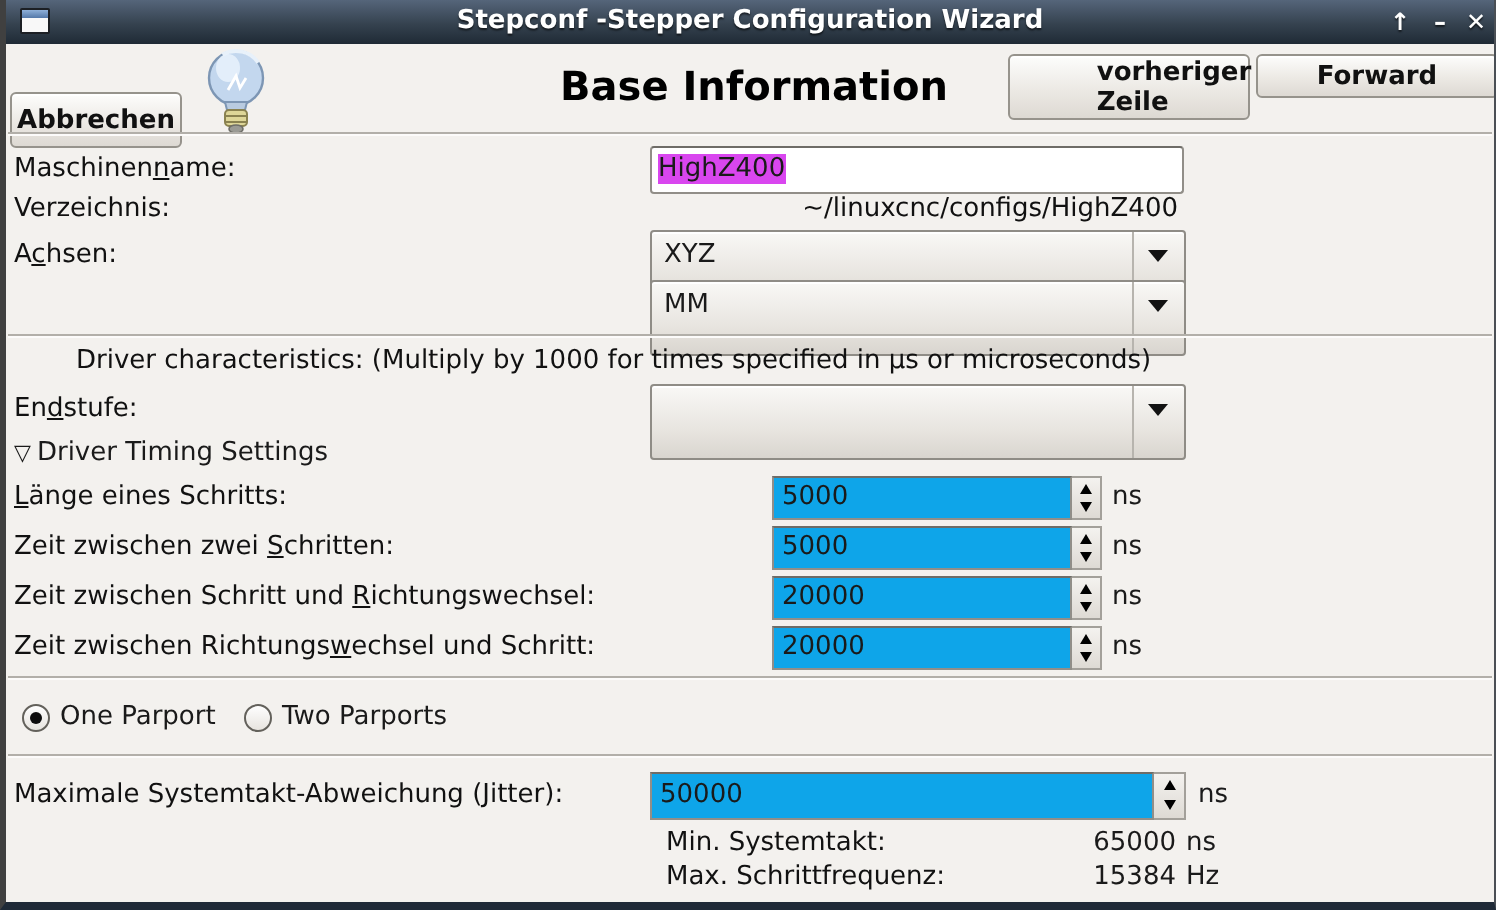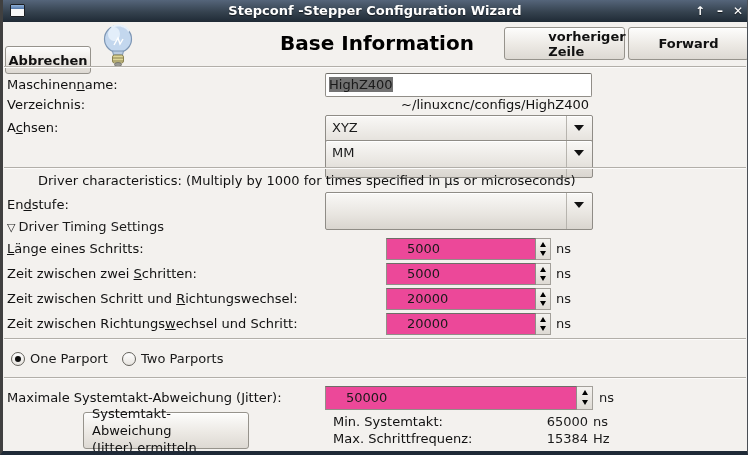--- a/index.html
+++ b/index.html
@@ -55,40 +55,40 @@
   .hsep { position:absolute; left:1px; right:1px; height:1px; background:#b2afa9; box-shadow:0 1px 0 #fcfbfa; }
   
   .lbl { position:absolute; left:4px; white-space:nowrap; color:#111; }
   .mn { text-decoration:underline; }
   
   .entry {
     position:absolute; background:#fff;
     border:1px solid #918e88; border-top-color:#6e6c67; border-radius:2px;
     padding:0 3px; line-height:22px;
   }
-  .sel-text { background:#737373; }
+  .sel-text { background:#d946ef; }
   
   .combo {
     position:absolute; height:38px;
     background:linear-gradient(180deg,#f9f8f6 0%,#e8e5e0 60%,#d9d5cf 100%);
     border:1px solid #8f8c86; border-radius:2px; box-shadow:inset 0 1px 0 #fff;
     cursor:default;
   }
   .combo .ctxt { position:absolute; left:6px; top:0; line-height:23px; }
   .combo .dd { position:absolute; right:0; top:0; bottom:0; width:26px; border-left:1px solid #b7b4ae; }
   .combo .dd::after {
     content:""; position:absolute; left:7px; top:9px; width:0; height:0;
     border-left:5px solid transparent; border-right:5px solid transparent;
     border-top:6px solid #121212;
   }
   
   .spinfield {
-    position:absolute; background:#ec4899;
+    position:absolute; background:#0ea5e9;
     border:1px solid #918e88; border-top-color:#6e6c67;
-    padding:0 20px; line-height:20px;
+    padding:0 4px; line-height:20px;
   }
   .spincol {
     position:absolute; width:15px;
     background:linear-gradient(180deg,#f4f2ef,#dedad4);
     border:1px solid #a3a09a; border-left:none; cursor:default;
   }
   .spincol .half { position:absolute; left:0; right:0; height:50%; }
   .spincol .half.dn { top:50%; }
   .tri-up { width:0; height:0; margin:3px auto 0; border-left:3px solid transparent; border-right:3px solid transparent; border-bottom:5px solid #000; }
   .tri-dn { width:0; height:0; margin:2px auto 0; border-left:3px solid transparent; border-right:3px solid transparent; border-top:5px solid #000; }
@@ -132,21 +132,21 @@
     <path d="M12.5 28 L23.5 28 L22.5 32 L13.5 32 Z" fill="#b9cbe0" stroke="#7d96b4" stroke-width="1"></path>
     <rect x="12.5" y="32" width="11" height="8" rx="2" fill="#ded698" stroke="#8a8250" stroke-width="1"></rect>
     <line x1="12.5" y1="35" x2="23.5" y2="35" stroke="#8a8250" stroke-width="1"></line>
     <line x1="12.5" y1="38" x2="23.5" y2="38" stroke="#8a8250" stroke-width="1"></line>
     <ellipse cx="18" cy="41.5" rx="3.5" ry="2" fill="#9a9a94" stroke="#6e6e68" stroke-width="0.8"></ellipse>
   </svg>
 
   <div class="page-title">Base Information</div>
 
   <div class="btn bold" style="left:501px; top:27px; width:121px; height:33px;padding-left:45px;">vorheriger Zeile</div>
-  <div class="btn bold" style="left:625px; top:27px; width:121px; height:33px;">Forward</div>
+  <div class="btn bold" style="left:625px; top:27px; width:121px; height:22px;">Forward</div>
 
   <div class="hsep" style="top:66px;"></div>
 
   <div class="lbl" style="top:73px; line-height:24px;"><span>Maschinen</span><span class="mn">n</span><span>ame:</span></div>
   <div class="entry" style="left:322px; top:73px; width:267px; height:24px;"><span class="sel-text">HighZ400</span></div>
 
   <div class="lbl" style="top:97px;">Verzeichnis:</div>
   <div class="lbl" style="left:auto; right:158px; top:97px;">~/linuxcnc/configs/HighZ400</div>
 
   <div class="lbl" style="top:115px; line-height:25px;"><span>A</span><span class="mn">c</span><span>hsen:</span></div>
@@ -233,26 +233,20 @@
   <div class="spincol" style="left:574px; top:386px; height:24px; width:16px;">
     <div class="half up">
         <div class="tri-up"></div>
       </div>
     <div class="half dn">
         <div class="tri-dn"></div>
       </div>
   </div>
   <div class="unit" style="left:596px; top:386px; line-height:24px;">ns</div>
 
-  <div class="btn" style="left:80px; top:412px; width:166px; height:37px; justify-content:flex-start; padding-left:8px; line-height:17px;">
-    <div>
-      <div>Systemtakt-Abweichung</div>
-      <div><span>(Jitter) er</span><span class="mn">m</span><span>itteln</span></div>
-    </div>
-  </div>
 
   <div class="lbl" style="left:330px; top:414px;">Min. Systemtakt:</div>
   <div class="stat-num" style="left:450px; top:414px; width:135px;">65000</div>
   <div class="unit" style="left:590px; top:414px;">ns</div>
 
   <div class="lbl" style="left:330px; top:431px;">Max. Schrittfrequenz:</div>
   <div class="stat-num" style="left:450px; top:431px; width:135px;">15384</div>
   <div class="unit" style="left:590px; top:431px;">Hz</div>
 
 </div>

